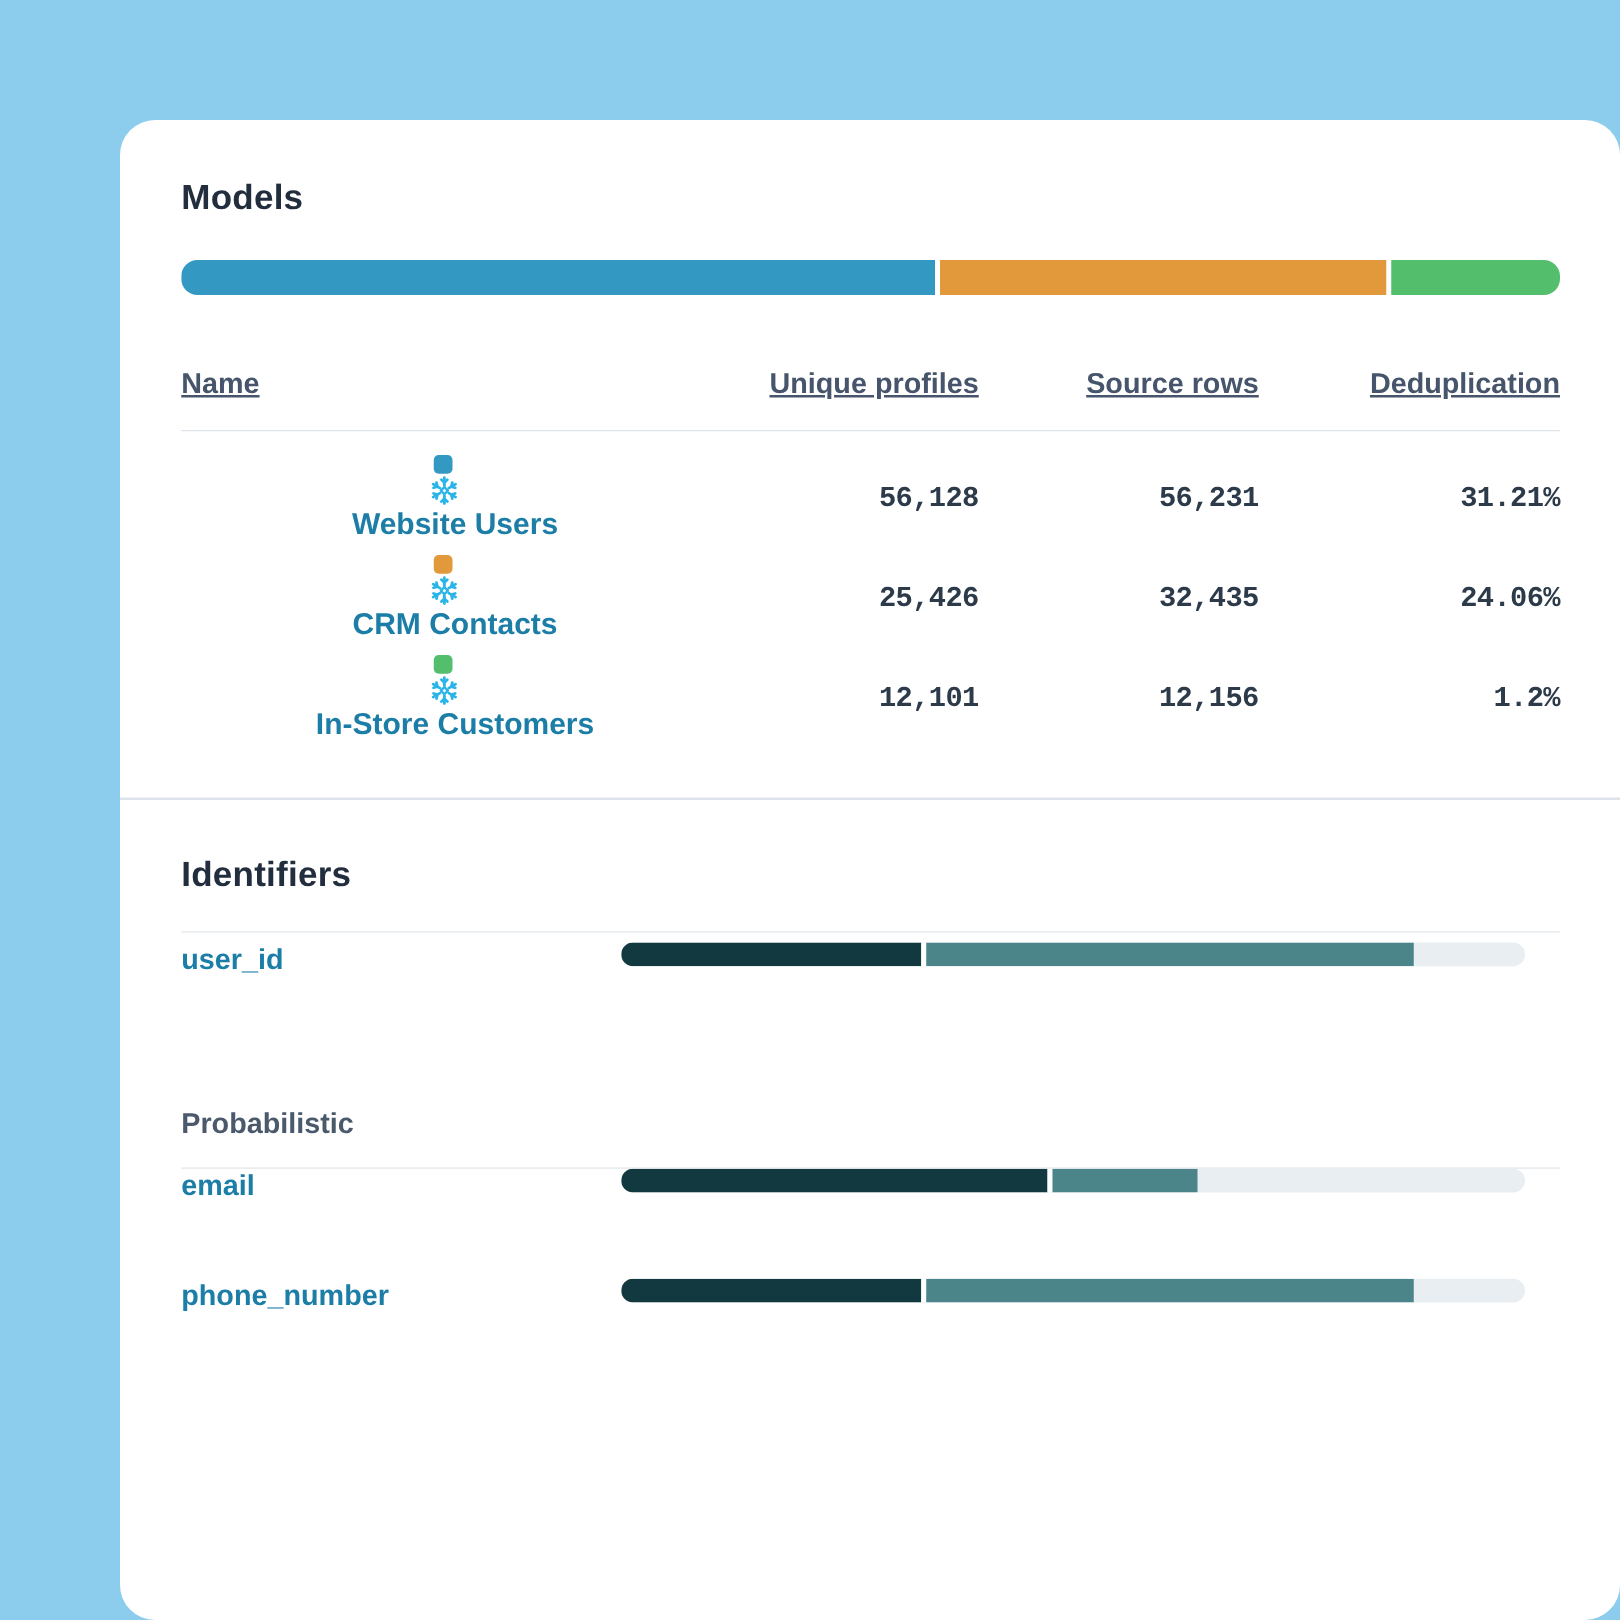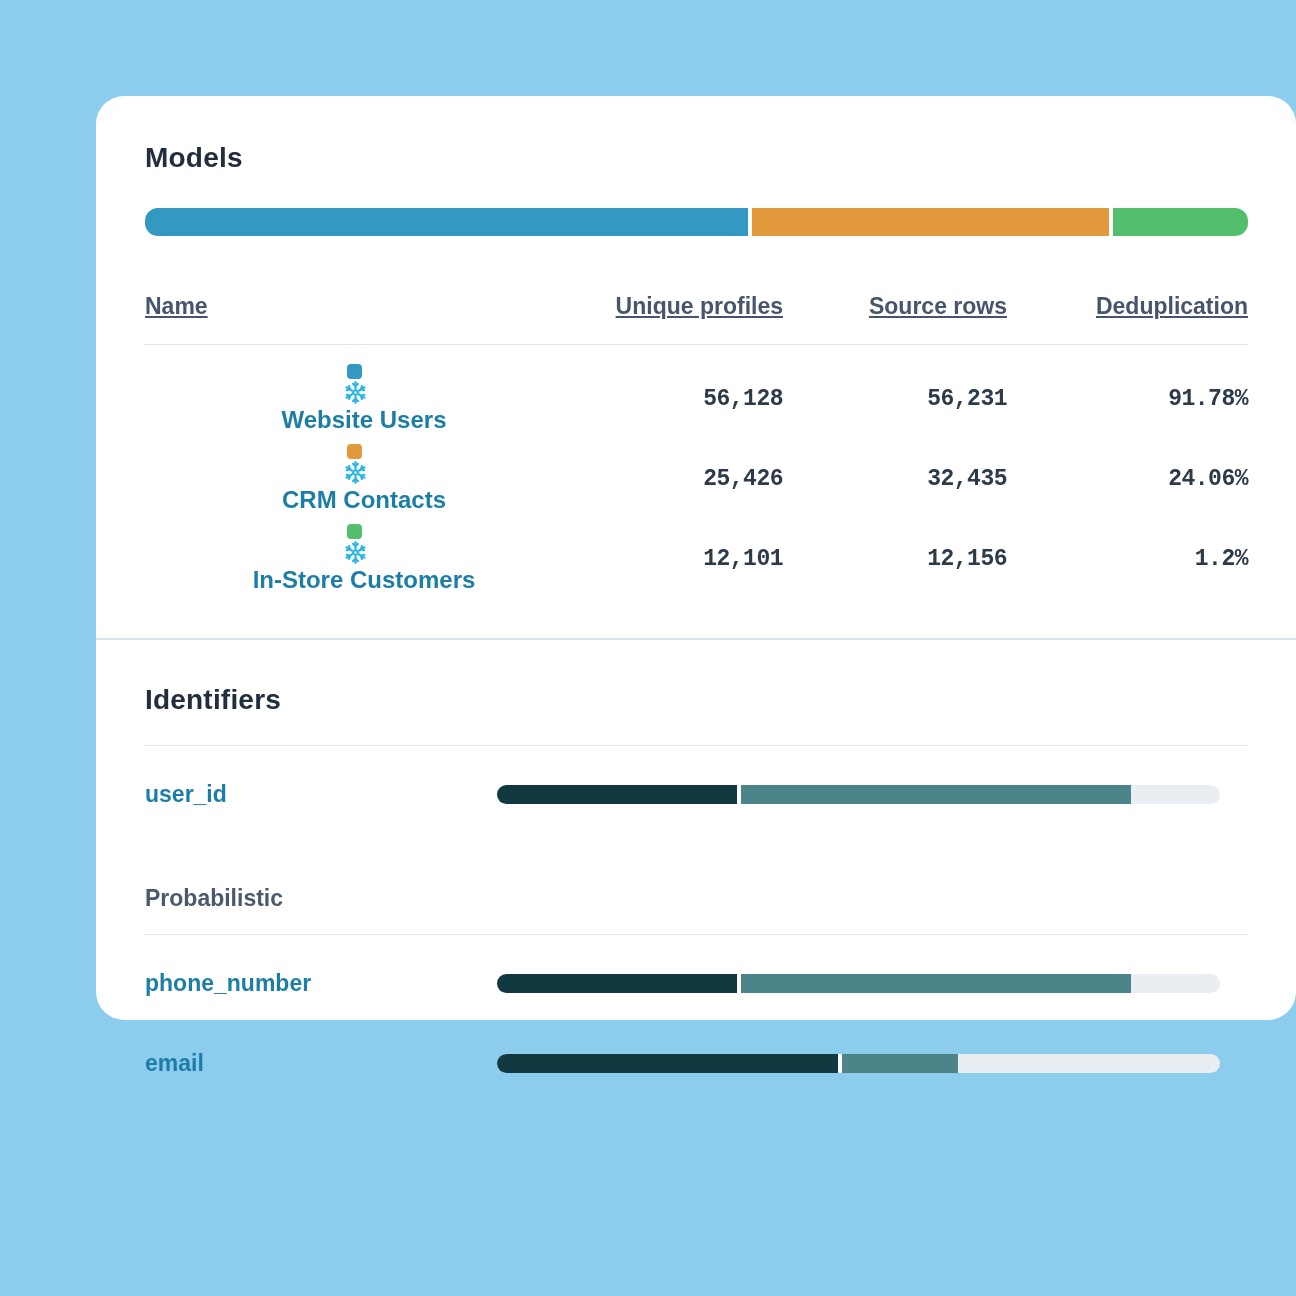--- a/index.html
+++ b/index.html
@@ -6,21 +6,21 @@
   body {
     width: 1296px; height: 1296px;
     overflow: hidden;
     position: relative;
     font-family: "Liberation Sans", sans-serif;
     background: #8ccdee;
   }
   .card {
     position: absolute;
     left: 96px; top: 96px;
-    width: 1200px; height: 924px;
+    width: 1200px; height: 1200px;
     background: #ffffff;
     border-radius: 28px;
     box-sizing: border-box;
   }
   .content { padding: 0 48px 0 49px; }
 
   h2.sec-title {
     margin: 0;
     font-size: 28px; font-weight: 800;
     color: #222e3e;
@@ -87,21 +87,21 @@
     color: #4a596c;
     line-height: 28px;
   }
   .group-label.second { margin-top: 50px; }
   .subdiv { margin-top: 27px; border-top: 1px solid #e2e8ec; }
   .subdiv.second { margin-top: 22px; }
 
   .idrow {
     height: 80px;
     display: flex;
-    align-items: center;
+    align-items: flex-start;
   }
   .idrow.first { margin-top: 8px; }
   .idname {
     flex: none;
     width: 352px;
     font-size: 23px; font-weight: 700;
     color: #1c7ea7;
     text-decoration: none;
     cursor: pointer;
   }
@@ -170,21 +170,21 @@
                 <polyline points="9.9,4.3 12,6.2 14.1,4.3"></polyline>
               </g>
             <rect x="9.4" y="9.4" width="5.2" height="5.2" rx="0.8" transform="rotate(45 12 12)" fill="#29b5e8" stroke="none"></rect>
             <rect x="11.1" y="11.1" width="1.8" height="1.8" transform="rotate(45 12 12)" fill="#ffffff" stroke="none"></rect>
           </svg>
         </span>
         <a class="mname">Website Users</a>
       </div>
       <div class="td num">56,128</div>
       <div class="td num">56,231</div>
-      <div class="td num">91.78%</div>
+      <div class="td num">31.21%</div>
     </div>
 
     <div class="trow">
       <div class="namecell">
         <span class="swatch" style="background: rgb(226, 153, 60);"></span>
         <span class="snowwrap">
           <svg width="27" height="27" viewBox="0 0 24 24" fill="none" stroke="#29b5e8" stroke-width="2" stroke-linecap="round" stroke-linejoin="round">
             <g>
                 <line x1="12" y1="2.8" x2="12" y2="8.4"></line>
                 <polyline points="9.9,4.3 12,6.2 14.1,4.3"></polyline>
@@ -277,32 +277,32 @@
         <div class="bseg" style="width: 33.2%; background: rgb(17, 57, 63);"></div>
         <div class="bgap"></div>
         <div class="bseg" style="width: 54%; background: rgb(75, 133, 137);"></div>
       </div>
     </div>
 
 
     <div class="group-label second">Probabilistic</div>
     <div class="subdiv second"></div>
 
+    <div class="idrow">
+      <a class="idname">email</a>
+      <div class="idbar" style="background: rgb(232, 238, 241);">
+        <div class="bseg" style="width: 47.2%; background: rgb(17, 57, 63);"></div>
+        <div class="bgap"></div>
+        <div class="bseg" style="width: 16%; background: rgb(75, 133, 137);"></div>
+      </div>
+    </div>
+
     <div class="idrow first">
       <a class="idname">phone_number</a>
       <div class="idbar" style="background: rgb(232, 238, 241);">
         <div class="bseg" style="width: 33.2%; background: rgb(17, 57, 63);"></div>
         <div class="bgap"></div>
         <div class="bseg" style="width: 54%; background: rgb(75, 133, 137);"></div>
       </div>
     </div>
 
-    <div class="idrow">
-      <a class="idname">email</a>
-      <div class="idbar" style="background: rgb(232, 238, 241);">
-        <div class="bseg" style="width: 47.2%; background: rgb(17, 57, 63);"></div>
-        <div class="bgap"></div>
-        <div class="bseg" style="width: 16%; background: rgb(75, 133, 137);"></div>
-      </div>
-    </div>
-
   </div>
 </div>
 
 </body></html>

